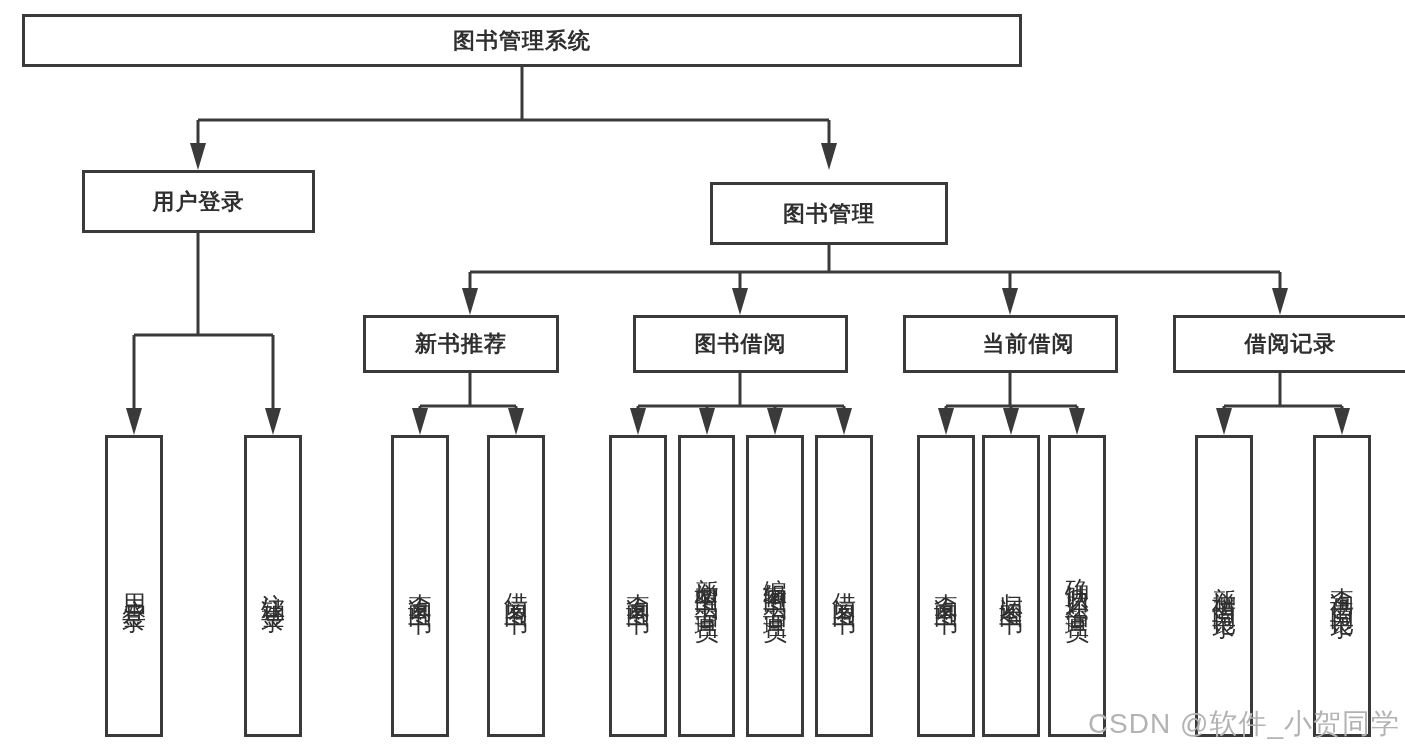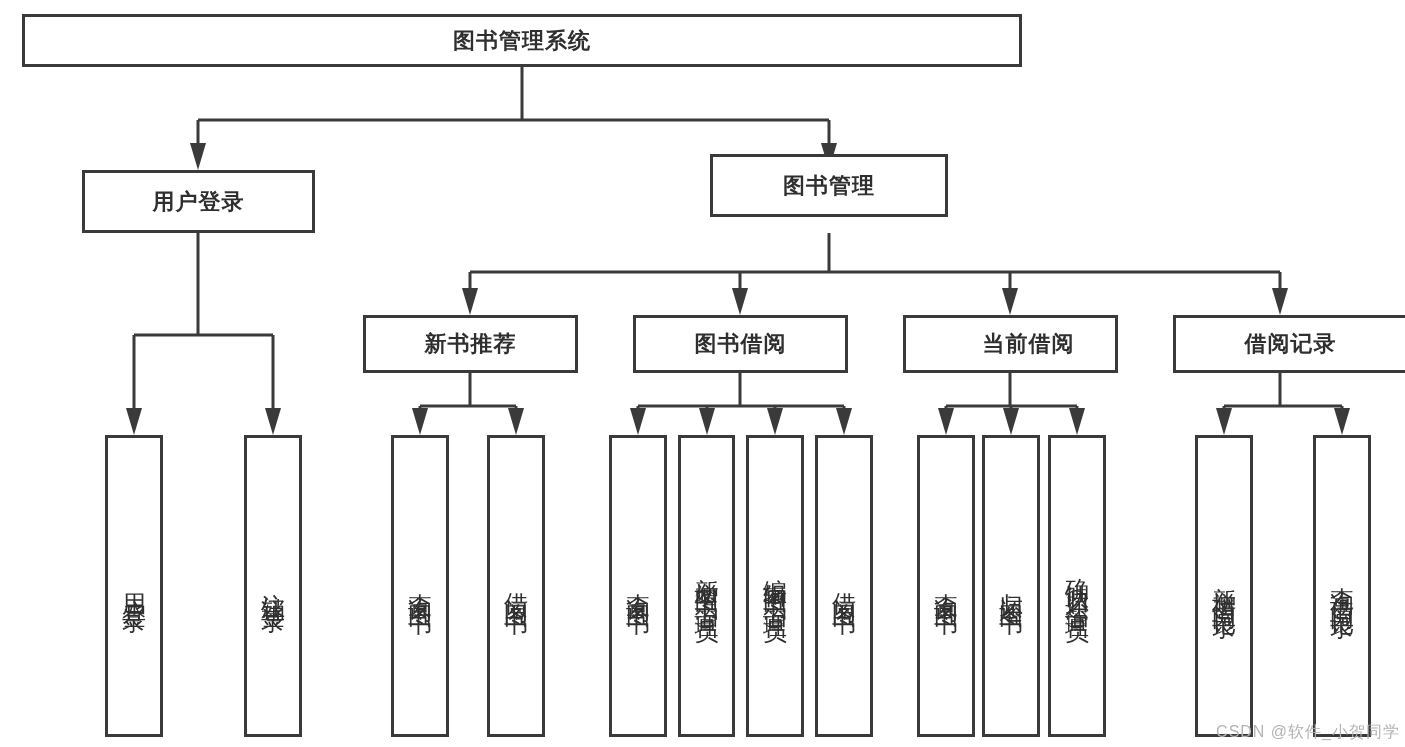--- a/index.html
+++ b/index.html
@@ -37,21 +37,21 @@
     text-orientation: mixed;
     font-size: 24px;
     letter-spacing: 6px;
     line-height: 1;
     white-space: nowrap;
   }
   .watermark {
     position: absolute;
     right: 5px;
     bottom: 4px;
-    font-size: 16px;
+    font-size: 28px;
     color: var(--watermark, #b3b3b3);
     letter-spacing: 1px;
     z-index: 3;
   }
 </style>
 </head>
 <body>
 
 <div class="canvas">
 
@@ -94,23 +94,23 @@
     <g>
       <path d="M1280 373 V406 M1224 406 H1342 M1224 406 V420 M1342 406 V420"></path>
       <polygon points="1216,408 1232,408 1224,435"></polygon>
       <polygon points="1334,408 1350,408 1342,435"></polygon>
     </g>
   </svg>
 
   <div class="box" style="left:22px; top:14px; width:1000px; height:53px;">图书管理系统</div>
 
   <div class="box" style="left:82px; top:170px; width:233px; height:63px;">用户登录</div>
-  <div class="box" style="left:710px; top:154px; width:238px; height:63px;text-align:right;">图书管理</div>
+  <div class="box" style="left:710px; top:182px; width:238px; height:63px;text-align:right;">图书管理</div>
 
-  <div class="box" style="left:363px; top:315px; width:215px; height:58px;">新书推荐</div>
+  <div class="box" style="left:363px; top:315px; width:196px; height:58px;">新书推荐</div>
   <div class="box" style="left:633px; top:315px; width:215px; height:58px;">图书借阅</div>
   <div class="box" style="left:903px; top:315px; width:215px; height:58px;padding-left:36px;">当前借阅</div>
   <div class="box" style="left:1173px; top:315px; width:235px; height:58px;">借阅记录</div>
 
   <div class="vbox" style="left:105px; top:435px; width:58px; height:302px;">
     <span>用户登录</span>
   </div>
   <div class="vbox" style="left:244px; top:435px; width:58px; height:302px;">
     <span>注销登录</span>
   </div>

